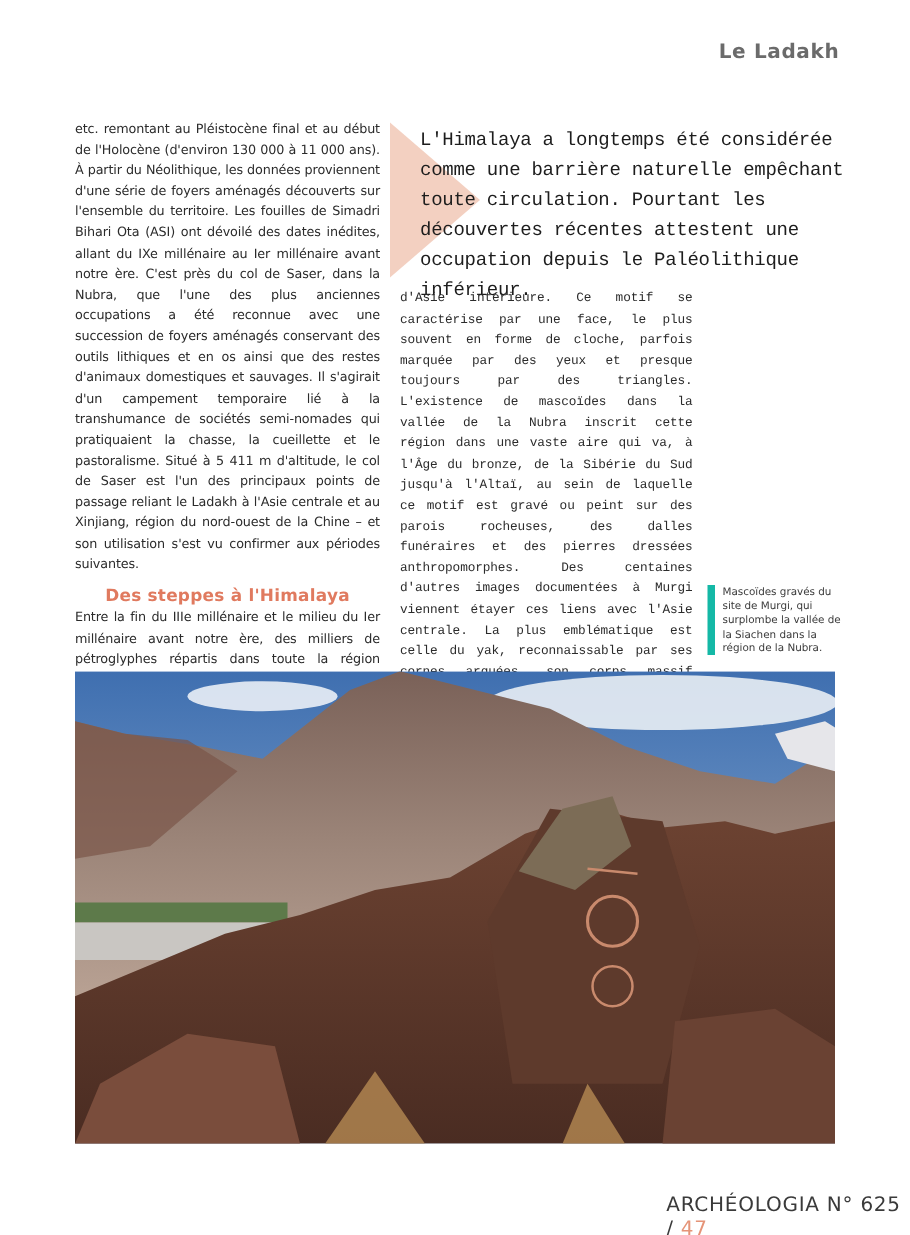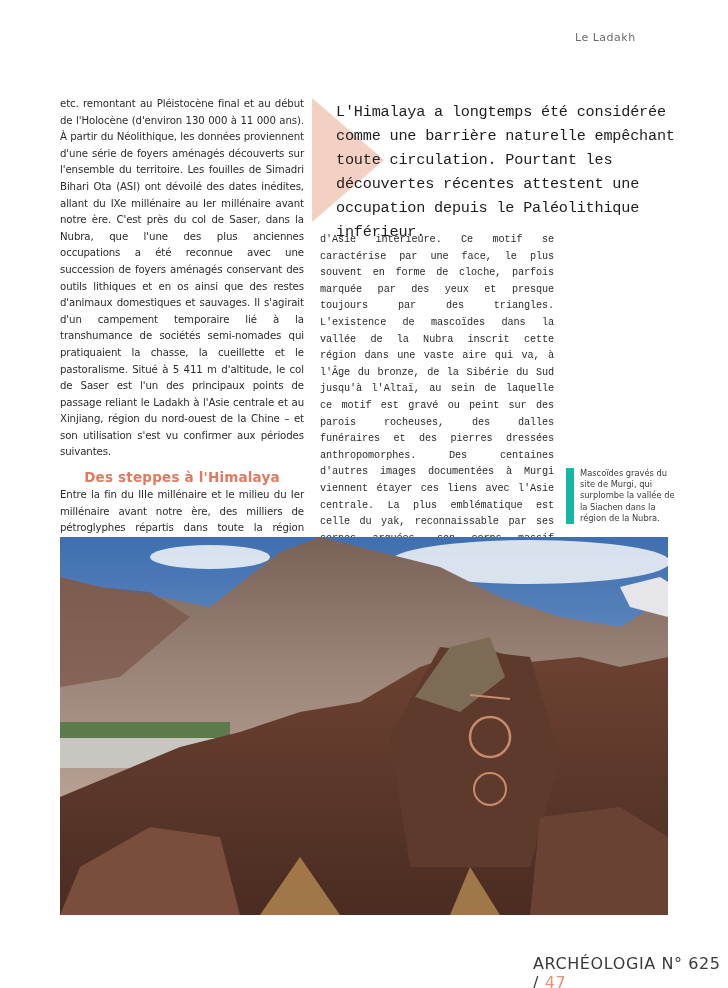--- a/index.html
+++ b/index.html
@@ -1,21 +1,21 @@
 <!DOCTYPE html>
 <html><head>
 <meta charset="utf-8">
 <style>
   * { margin: 0; padding: 0; box-sizing: border-box; }
   html, body { width: 728px; height: 988px; background: #ffffff; overflow: hidden; }
   body { position: relative; font-family: "DejaVu Sans", sans-serif; color: #2a2a2a; }
 
   .running-head {
     position: absolute; top: 31px; left: 575px;
-    font-family: "DejaVu Sans", sans-serif; font-size: 11px; font-weight: 400;
+    font-family: "DejaVu Sans", sans-serif; font-size: 16px; font-weight: 700;
     color: #6b6b6b; letter-spacing: 0.5px;
   }
 
   .col {
     position: absolute; font-size: 10.2px; line-height: 16.6px;
     text-align: justify; color: #2b2b2b; letter-spacing: -0.1px;
   }
   .col p { margin: 0; }
   .col-left { left: 60px; top: 96px; width: 244px; }
   .col-mid { left: 320px; top: 232px; width: 234px; font-family: Liberation Mono, monospace; }
@@ -35,21 +35,21 @@
     border-left: 72px solid #f1c8b6; opacity: 0.85;
   }
   .pull-quote .text {
     position: absolute; left: 24px; top: 2px; width: 360px;
     font-family: Liberation Mono, monospace; font-size: 15.2px; line-height: 24px;
     color: #1d1d1d; letter-spacing: -0.2px;
   }
 
   .caption {
     position: absolute; left: 566px; top: 468px; width: 110px;
-    border-left: 8px solid #14b8a6; padding-left: 6px;
+    border-left: 6px solid #14b8a6; padding-left: 6px;
     font-size: 8.3px; line-height: 11.2px; color: #3a3a3a;
   }
 
   .photo {
     position: absolute; left: 60px; top: 537px; width: 608px; height: 378px;
     overflow: hidden;
   }
   .photo svg { display: block; width: 100%; height: 100%; }
 
   .footer {

